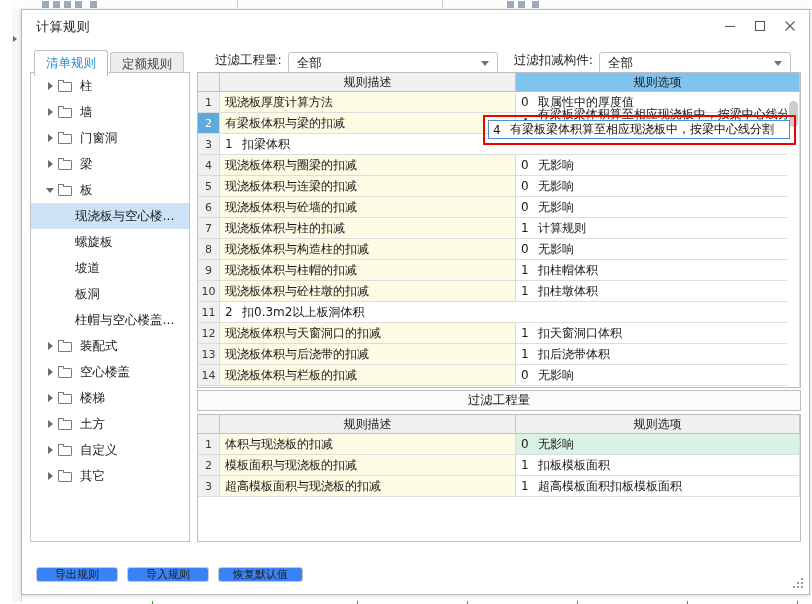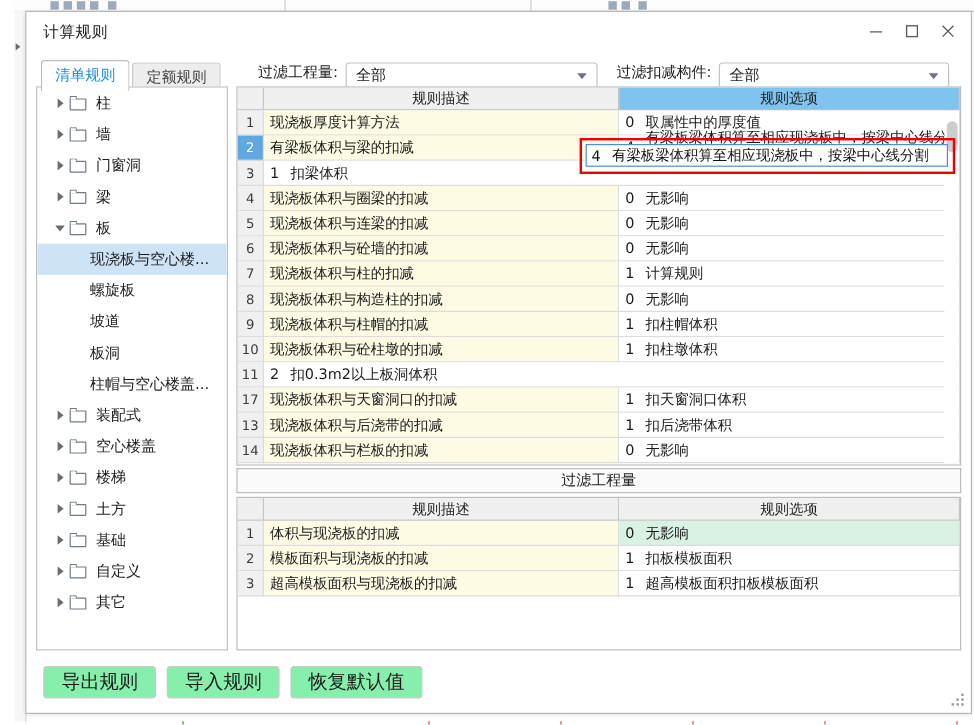--- a/index.html
+++ b/index.html
@@ -113,23 +113,23 @@
   .edit-cell .num { width:17px; padding-left:4px; }
   .redbox { position:absolute; left:461px; top:105px; width:313px; height:30px;
             border:2px solid #ef0000; box-sizing:border-box; z-index:5; pointer-events:none; }
 
   
   .vscroll { position:absolute; right:1px; top:20px; width:12px; bottom:1px; background:#ffffff; }
   .vthumb { position:absolute; left:2px; top:8px; width:9px; height:26px; border-radius:5px; background:#cdcdcd; }
 
   
   .btnrow { position:absolute; left:14px; bottom:12px; display:flex; }
-  .btn { height:27px; min-width:82px; padding:0 14px; border:1px solid #c9c9c9; border-radius:3px;
-         background:#86efac; display:flex; align-items:center; justify-content:center;
-         font-size:16px; color:#1c1c1c; margin-right:9px; box-sizing:border-box; }
+  .btn { height:15px; min-width:82px; padding:0 14px; border:1px solid #c9c9c9; border-radius:3px;
+         background:#3b82f6; display:flex; align-items:center; justify-content:center;
+         font-size:11px; color:#1c1c1c; margin-right:9px; box-sizing:border-box; }
 
   .grip { position:absolute; right:4px; bottom:4px; width:12px; height:12px; }
   .grip i { position:absolute; width:2px; height:2px; background:#9a9a9a; }
 </style>
 </head>
 <body>
 
 <div id="root">
 
   <div class="bg-app">
@@ -468,27 +468,20 @@
             <span class="r"></span>
           </span>
           <span class="folder"></span>
           <span class="tlabel">土方</span>
         </div>
         <div class="tnode">
           <span class="tri">
             <span class="r"></span>
           </span>
           <span class="folder"></span>
-          <span class="tlabel">基础</span>
-        </div>
-        <div class="tnode">
-          <span class="tri">
-            <span class="r"></span>
-          </span>
-          <span class="folder"></span>
           <span class="tlabel">自定义</span>
         </div>
         <div class="tnode">
           <span class="tri">
             <span class="r"></span>
           </span>
           <span class="folder"></span>
           <span class="tlabel">其它</span>
         </div>
       </div>
@@ -580,21 +573,21 @@
             </div>
           </div>
           <div class="grow">
             <div class="c idx">11</div>
             <div class="c opt">
               <span class="num">2</span>
               <span class="txt">扣0.3m2以上板洞体积</span>
             </div>
           </div>
           <div class="grow">
-            <div class="c idx">17</div>
+            <div class="c idx">12</div>
             <div class="c desc">现浇板体积与天窗洞口的扣减</div>
             <div class="c opt">
               <span class="num">1</span>
               <span class="txt">扣天窗洞口体积</span>
             </div>
           </div>
           <div class="grow">
             <div class="c idx">13</div>
             <div class="c desc">现浇板体积与后浇带的扣减</div>
             <div class="c opt">

